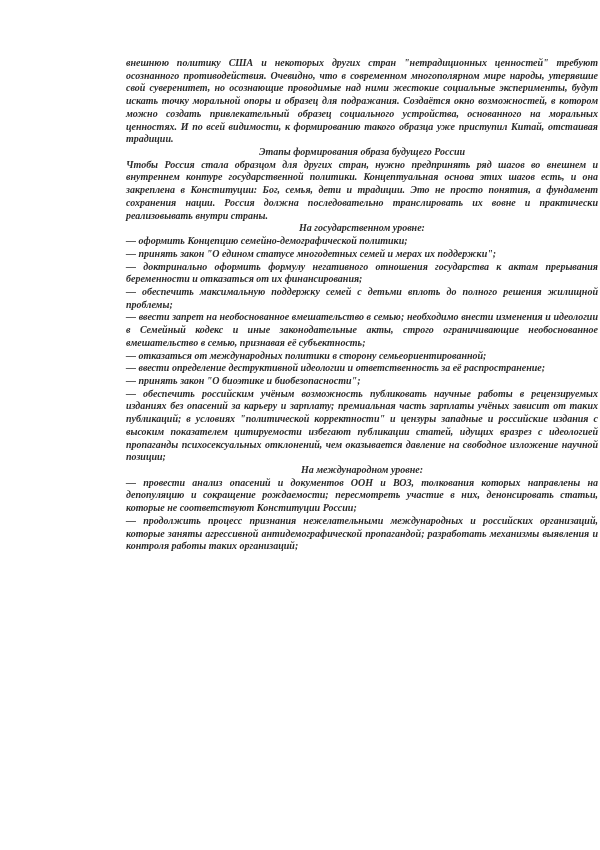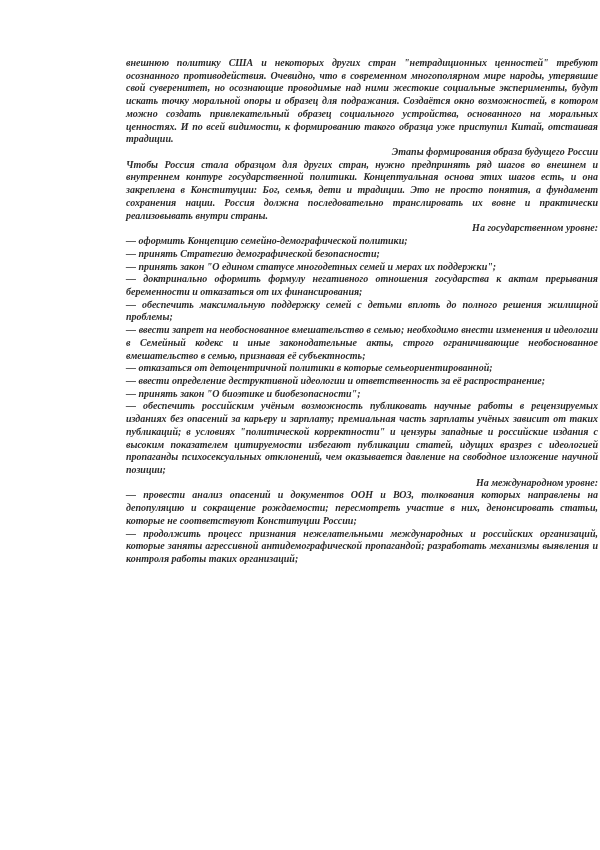--- a/index.html
+++ b/index.html
@@ -12,38 +12,37 @@
     font-family: "Liberation Serif", "DejaVu Serif", serif;
     font-style: italic;
     font-weight: bold;
     font-size: 10px;
     line-height: 12.72px;
     color: #2b2b2b;
     text-align: justify;
     margin-left: 40px;
   }
   .page p { margin: 0; padding: 0; }
-  .page .left { text-align: right; }
+  .page .left { text-align: center; }
 </style>
 </head>
 <body>
 
 <div class="page">
   <p>внешнюю политику США и некоторых других стран "нетрадиционных ценностей" требуют осознанного противодействия. Очевидно, что в современном многополярном мире народы, утерявшие свой суверенитет, но осознающие проводимые над ними жестокие социальные эксперименты, будут искать точку моральной опоры и образец для подражания. Создаётся окно возможностей, в котором можно создать привлекательный образец социального устройства, основанного на моральных ценностях. И по всей видимости, к формированию такого образца уже приступил Китай, отстаивая традиции.</p>
   <p class="left">Этапы формирования образа будущего России</p>
   <p>Чтобы Россия стала образцом для других стран, нужно предпринять ряд шагов во внешнем и внутреннем контуре государственной политики. Концептуальная основа этих шагов есть, и она закреплена в Конституции: Бог, семья, дети и традиции. Это не просто понятия, а фундамент сохранения нации. Россия должна последовательно транслировать их вовне и практически реализовывать внутри страны.</p>
 
   <p class="left">На государственном уровне:</p>
   <p>— оформить Концепцию семейно-демографической политики;</p>
-  <p>— принять Стратегию демографической безопасности;</p>
   <p>— принять закон "О едином статусе многодетных семей и мерах их поддержки";</p>
   <p>— доктринально оформить формулу негативного отношения государства к актам прерывания беременности и отказаться от их финансирования;</p>
   <p>— обеспечить максимальную поддержку семей с детьми вплоть до полного решения жилищной проблемы;</p>
   <p>— ввести запрет на необоснованное вмешательство в семью; необходимо внести изменения и идеологии в Семейный кодекс и иные законодательные акты, строго ограничивающие необоснованное вмешательство в семью, признавая её субъектность;</p>
-  <p>— отказаться от детоцентричной политики в которые семьеориентированной;</p>
+  <p>— отказаться от международных политики в сторону семьеориентированной;</p>
   <p>— ввести определение деструктивной идеологии и ответственность за её распространение;</p>
   <p>— принять закон "О биоэтике и биобезопасности";</p>
   <p>— обеспечить российским учёным возможность публиковать научные работы в рецензируемых изданиях без опасений за карьеру и зарплату; премиальная часть зарплаты учёных зависит от таких публикаций; в условиях "политической корректности" и цензуры западные и российские издания с высоким показателем цитируемости избегают публикации статей, идущих вразрез с идеологией пропаганды психосексуальных отклонений, чем оказывается давление на свободное изложение научной позиции;</p>
 
   <p class="left">На международном уровне:</p>
   <p>— провести анализ опасений и документов ООН и ВОЗ, толкования которых направлены на депопуляцию и сокращение рождаемости; пересмотреть участие в них, денонсировать статьи, которые не соответствуют Конституции России;</p>
   <p>— продолжить процесс признания нежелательными международных и российских организаций, которые заняты агрессивной антидемографической пропагандой; разработать механизмы выявления и контроля работы таких организаций;</p>
 </div>
 
 </body></html>

